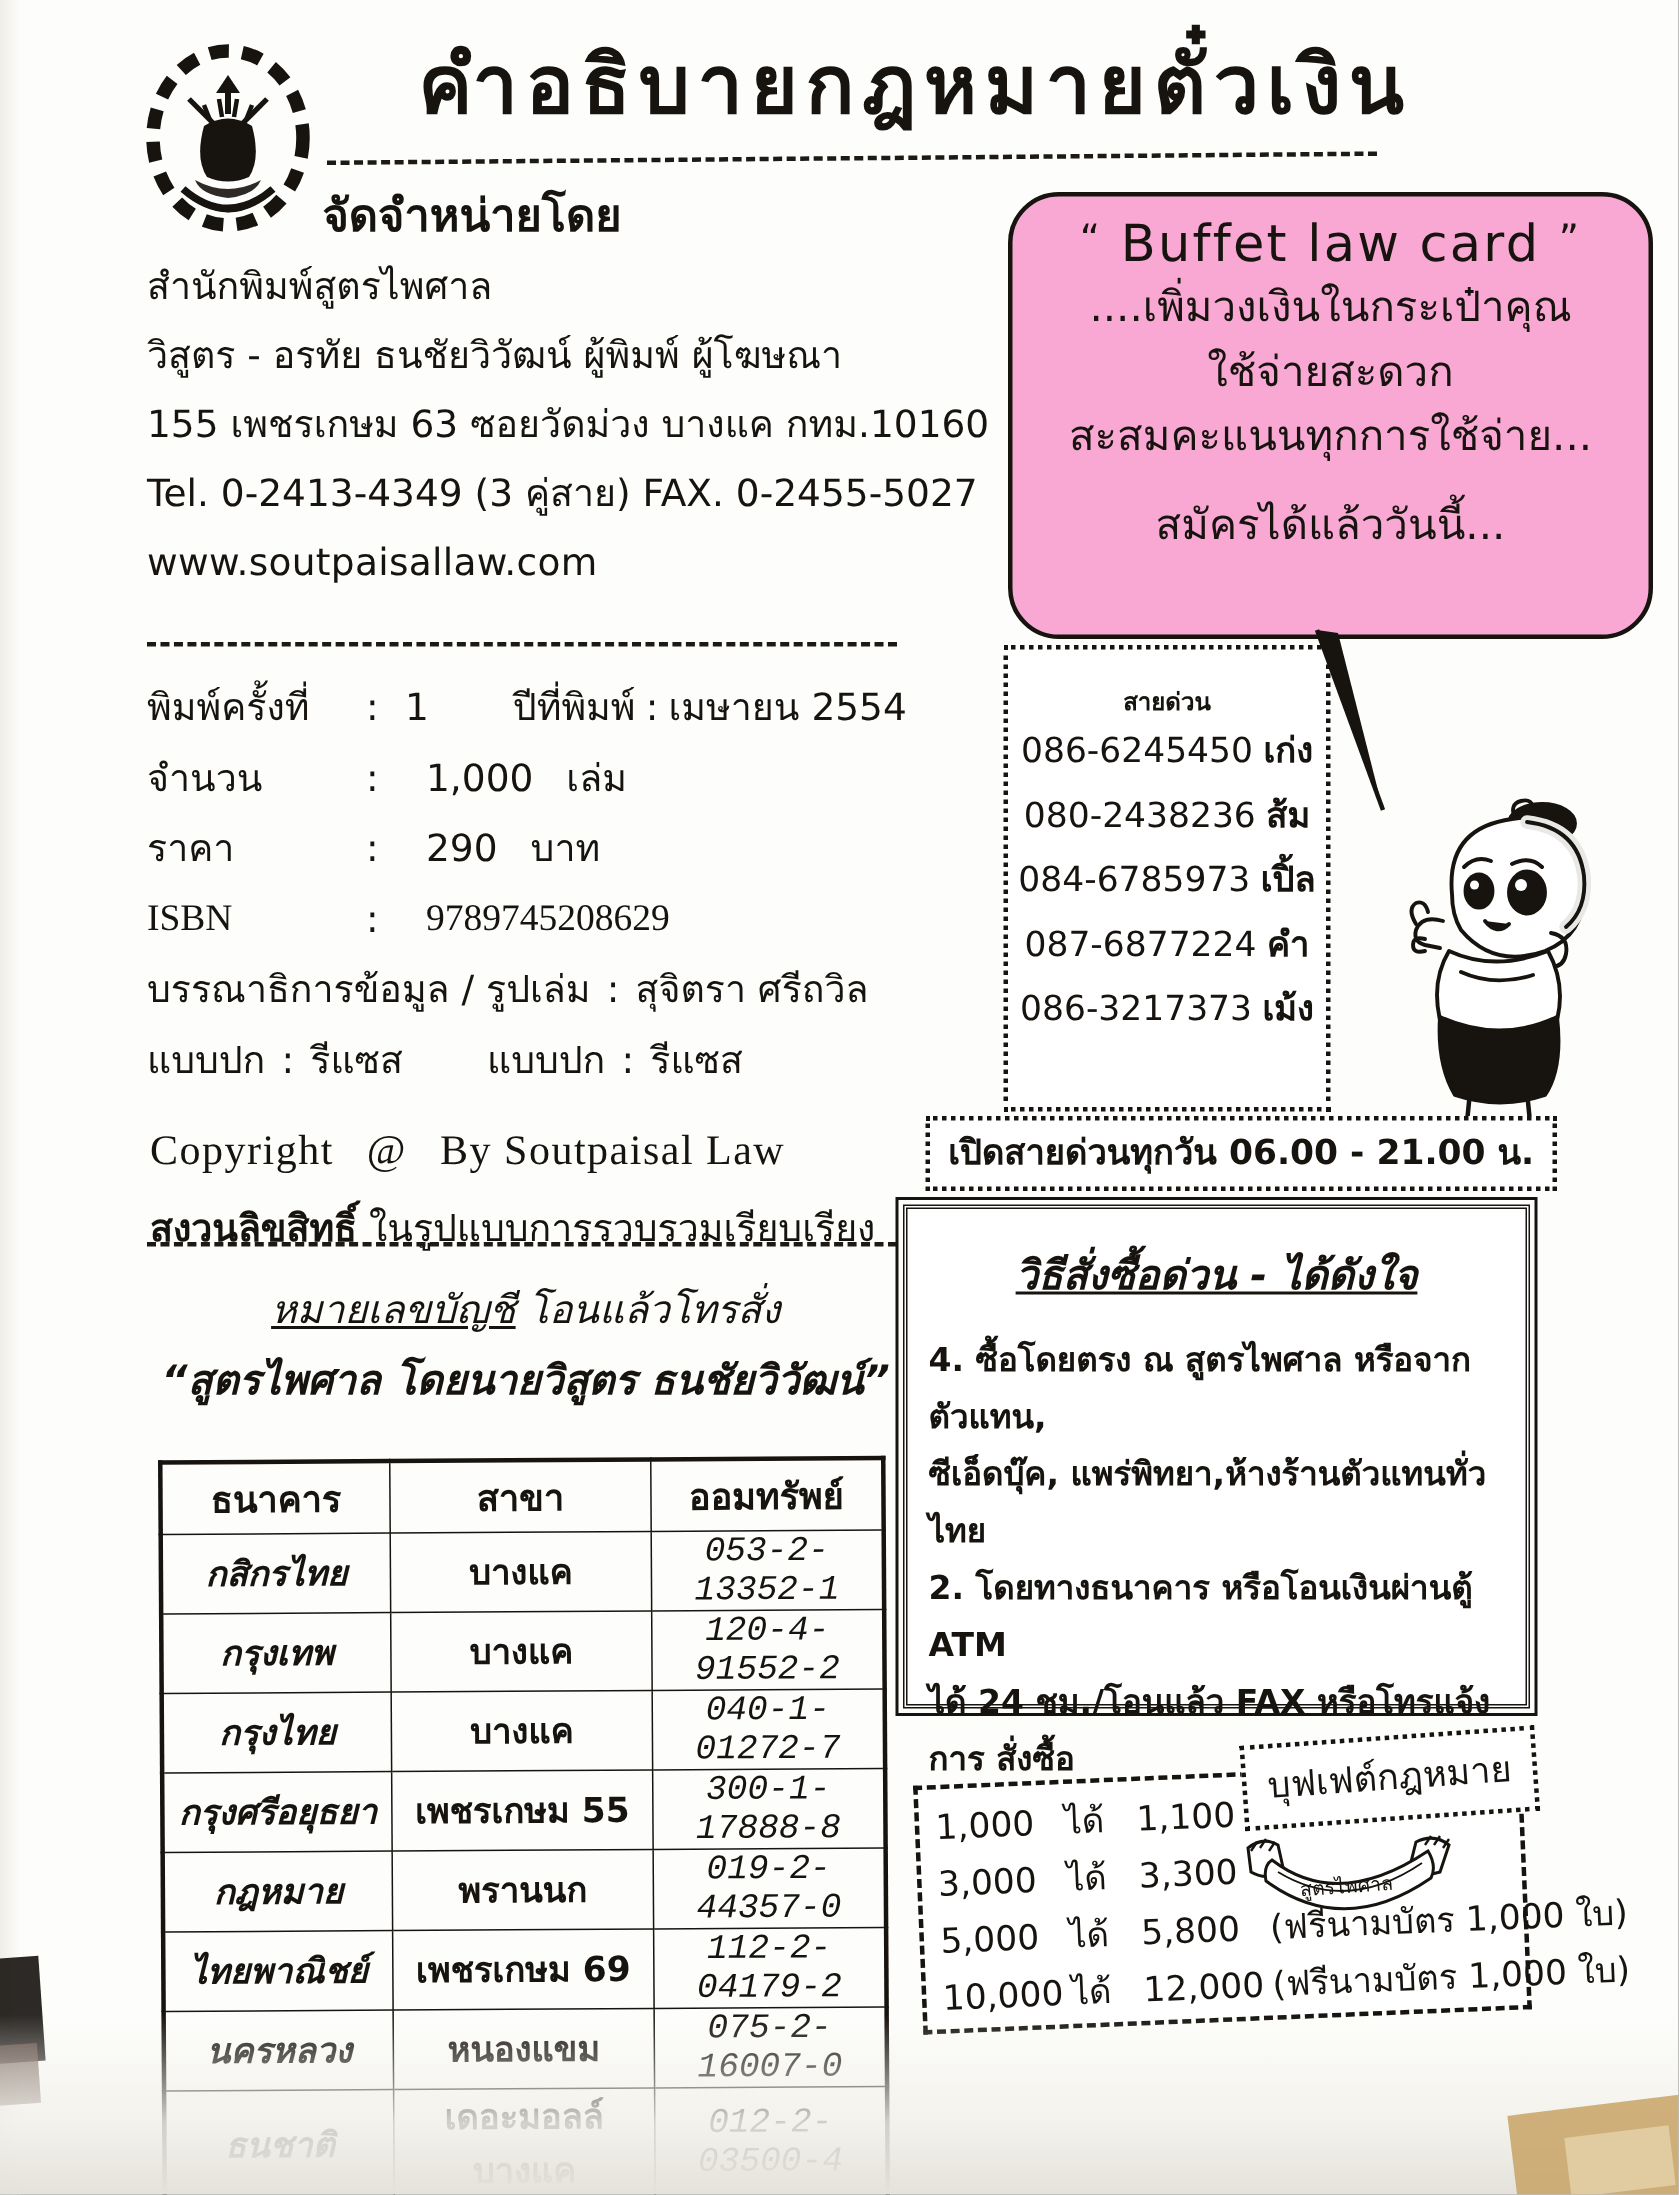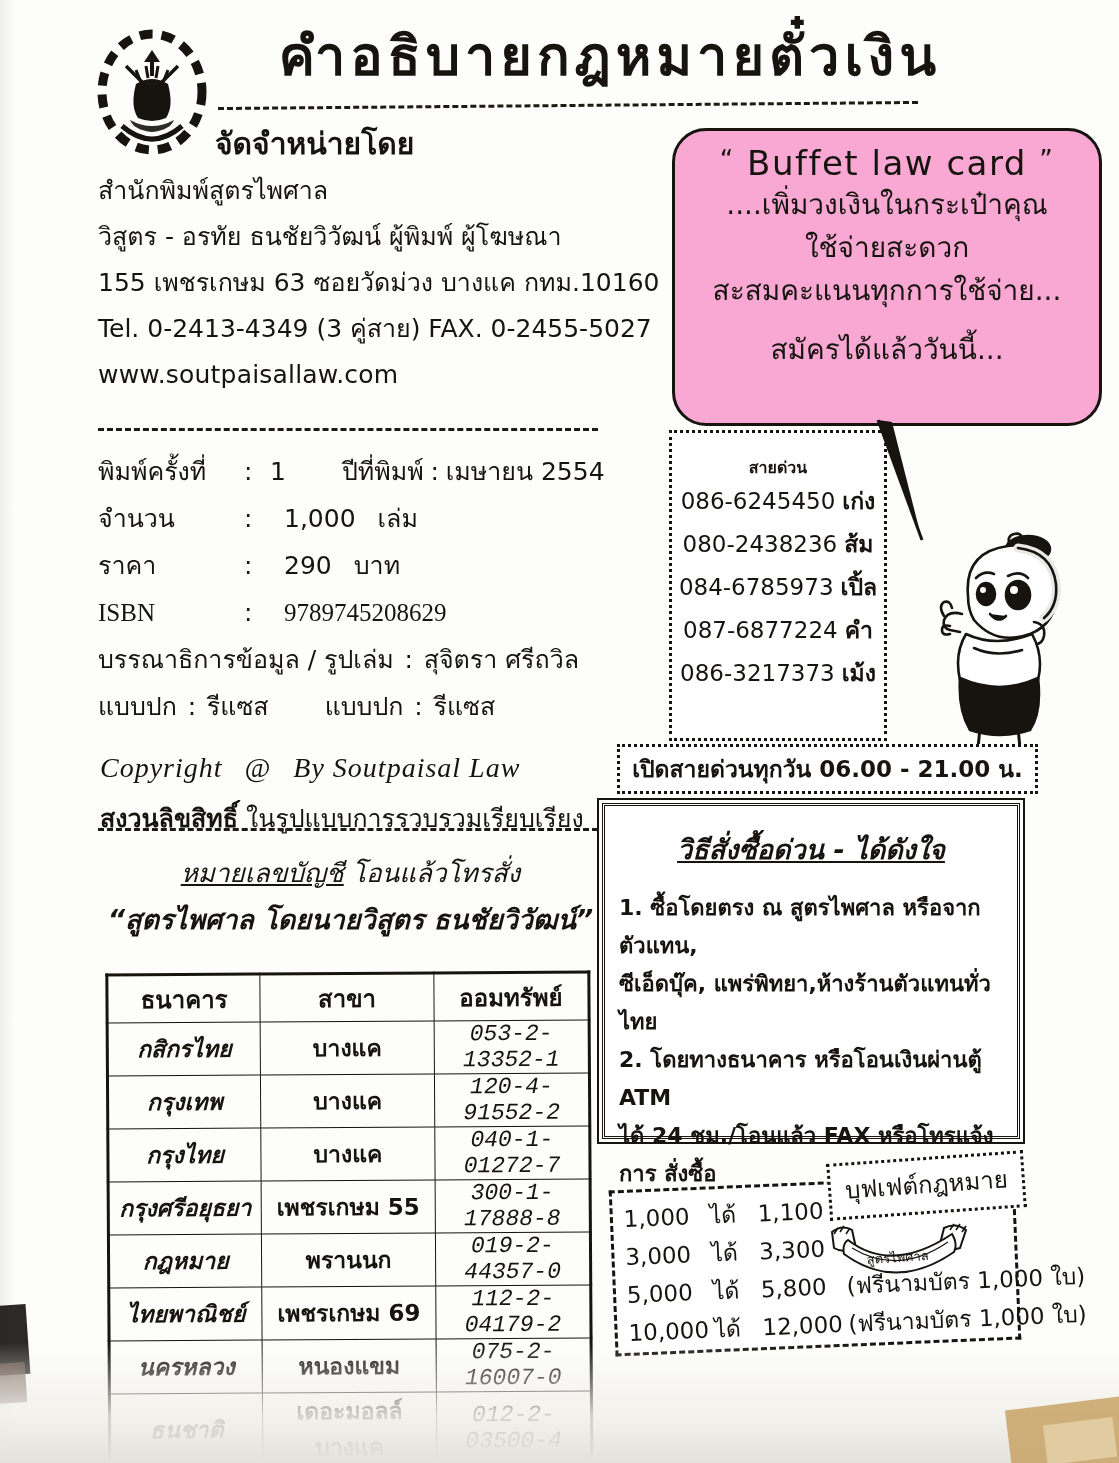--- a/index.html
+++ b/index.html
@@ -141,21 +141,20 @@
   .isbn-lbl { font-family: "Liberation Serif", serif; }
 
   
   .copy1 {
     position: absolute;
     left: 100px; top: 752px;
     font-family: "Liberation Serif", serif;
     font-size: 28px;
     letter-spacing: 1px;
     white-space: nowrap;
-    font-style: italic;
   }
   .copy1 .sp { display:inline-block; width: 22px; }
   .copy2 {
     position: absolute;
     left: 100px; top: 798px;
     font-size: 25px;
     white-space: nowrap;
   }
   .copy2 b { font-weight: 700; }
 
@@ -593,21 +592,21 @@
       </g>
     </svg>
   </div>
 
   <div class="hours">เปิดสายด่วนทุกวัน   06.00 - 21.00 น.</div>
 
   <div class="howto">
     <div class="howto-title">วิธีสั่งซื้อด่วน - ได้ดังใจ</div>
     <div class="howto-list">
       <div class="howto-item">
-        <span class="l2">1. ซื้อโดยตรง ณ สูตรไพศาล หรือจากตัวแทน,</span>
+        <span class="l2">4. ซื้อโดยตรง ณ สูตรไพศาล หรือจากตัวแทน,</span>
         <span class="l2">ซีเอ็ดบุ๊ค, แพร่พิทยา,ห้างร้านตัวแทนทั่วไทย</span>
       </div>
       <div class="howto-item">
         <span class="l2">2. โดยทางธนาคาร  หรือโอนเงินผ่านตู้ ATM</span>
         <span class="l2">ได้ 24 ชม./โอนแล้ว FAX หรือโทรแจ้งการ สั่งซื้อ</span>
       </div>
       <div class="howto-item">
         <span class="l2">3. โดยไปรษณีย์ ธนาณัติ (ออนไลน์) สั่งจ่าย</span>
         <span class="l2">สูตรไพศาล  ปณ. ภาษีเจริญ  แล้วโทรสั่งซื้อ</span>
       </div>

